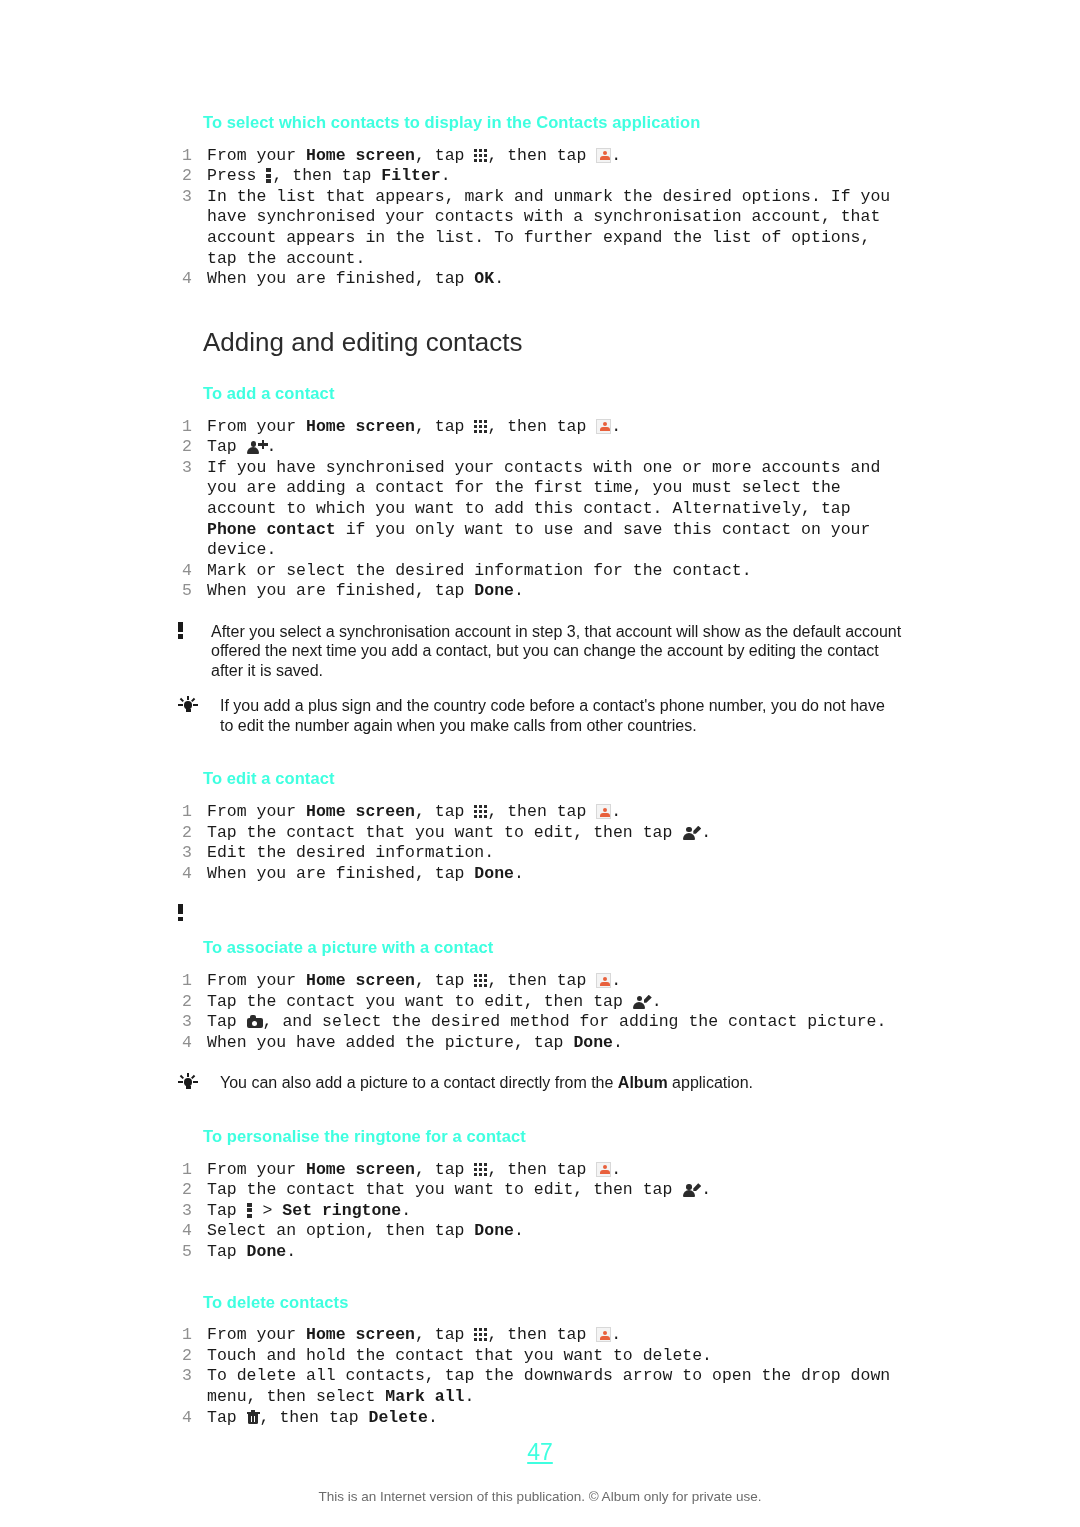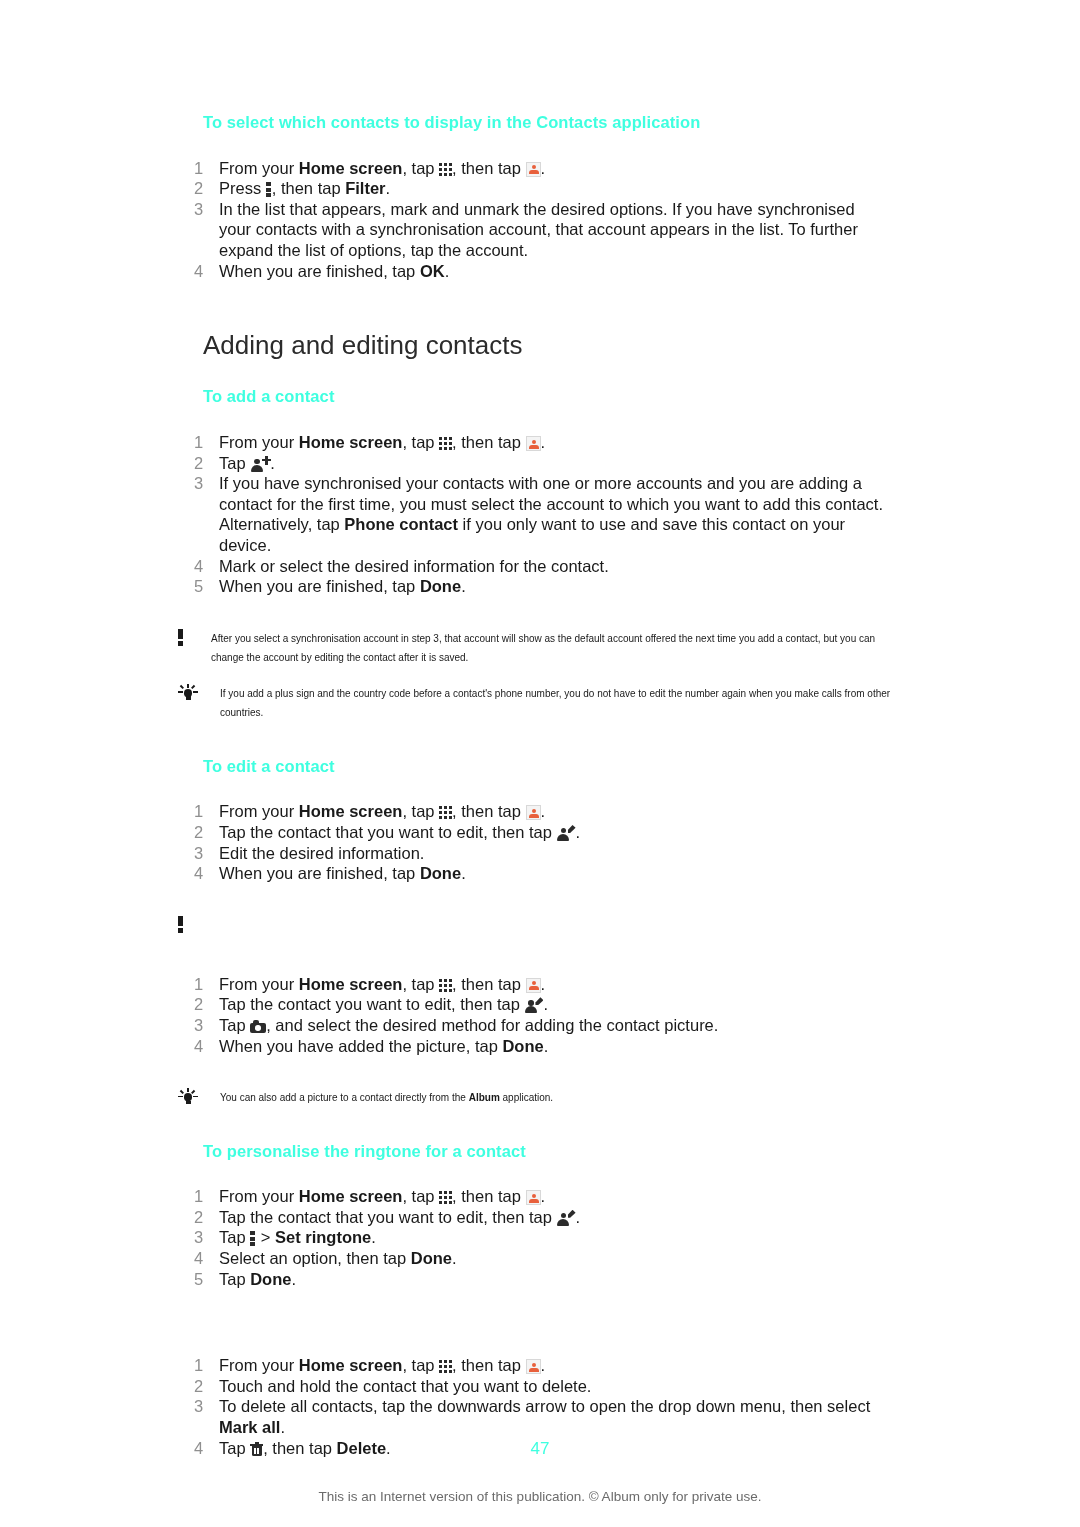--- a/index.html
+++ b/index.html
@@ -43,23 +43,24 @@
     color: #3fffe0;
     margin: 0;
     padding: 0 0 0 25px;
     line-height: 1.25;
     letter-spacing: 0.1px;
   }
 
   
   ol.steps {
     list-style: none;
-    margin: 16px;
+    margin: 4px;
     padding: 0;
     counter-reset: stepnum;
+    font-family: Liberation Mono, monospace;
   }
   ol.steps > li {
     position: relative;
     counter-increment: stepnum;
     padding: 0 0 0 25px;
     margin: 0;
     font-size: 16.5px;
     line-height: 20.6px;
     color: #1a1a1a;
   }
@@ -72,21 +73,21 @@
     text-align: left;
     color: #8f8f8f;
     font-size: 16.5px;
     line-height: 20.6px;
   }
 
   
   .callout {
     position: relative;
     padding-left: 33px;
-    font-size: 10px;
+    font-size: 16px;
     line-height: 19.5px;
     color: #1a1a1a;
   }
   .callout.note { padding-left: 33px; }
   .callout.tip  { padding-left: 42px; }
   .callout .callout-icon {
     position: absolute;
     left: 0;
     top: 0;
     width: 26px;
@@ -299,21 +300,22 @@
   b, strong { font-weight: bold; }
 
   
   .page-number {
     position: absolute;
     left: 0;
     top: 1423px;
     width: 1080px;
     text-align: center;
     color: #3fffe0;
-    font-size: 17px;
+    font-size: 23px;
+    text-decoration: underline;
   }
   .footer-note {
     position: absolute;
     left: 0;
     top: 1473px;
     width: 1080px;
     text-align: center;
     color: #6b6b6b;
     font-size: 13.5px;
   }
@@ -415,20 +417,21 @@
       <span class="callout-icon">
         <span class="icon-note">
             <span class="bar"></span>
             <span class="dot"></span>
           </span>
       </span>
     </div>
 
     <div class="gap-xl"></div>
 
+    <h3 class="proc-title">To associate a picture with a contact</h3>
     <div class="gap-sm"></div>
     <ol class="steps">
       <li>
         <span>From your </span><b>Home screen</b><span>, tap </span><span class="i icon-appgrid"><i style="left:0;top:0"></i><i style="left:5px;top:0"></i><i style="left:10px;top:0"></i><i style="left:0;top:5px"></i><i style="left:5px;top:5px"></i><i style="left:10px;top:5px"></i><i style="left:0;top:10px"></i><i style="left:5px;top:10px"></i><i style="left:10px;top:10px"></i></span><span>, then tap </span><span class="i icon-contacts-app"><span class="head"></span><span class="body"></span></span><span>.</span>
       </li>
       <li>
         <span>Tap the contact you want to edit, then tap </span><span class="i icon-editcontact"><span class="person"><span class="head"></span><span class="body"></span></span><span class="pencil"></span></span><span>.</span>
       </li>
       <li>
         <span>Tap </span><span class="i icon-camera"><span class="bump"></span><span class="body"></span><span class="lens"></span></span><span>, and select the desired method for adding the contact picture.</span>
@@ -472,20 +475,21 @@
       <li>
         <span>Select an option, then tap </span><b>Done</b><span>.</span>
       </li>
       <li>
         <span>Tap </span><b>Done</b><span>.</span>
       </li>
     </ol>
 
     <div class="gap-lg"></div>
 
+    <h3 class="proc-title">To delete contacts</h3>
     <div class="gap-sm"></div>
     <ol class="steps">
       <li>
         <span>From your </span><b>Home screen</b><span>, tap </span><span class="i icon-appgrid"><i style="left:0;top:0"></i><i style="left:5px;top:0"></i><i style="left:10px;top:0"></i><i style="left:0;top:5px"></i><i style="left:5px;top:5px"></i><i style="left:10px;top:5px"></i><i style="left:0;top:10px"></i><i style="left:5px;top:10px"></i><i style="left:10px;top:10px"></i></span><span>, then tap </span><span class="i icon-contacts-app"><span class="head"></span><span class="body"></span></span><span>.</span>
       </li>
       <li>Touch and hold the contact that you want to delete.</li>
       <li>
         <span>To delete all contacts, tap the downwards arrow to open the drop down menu, then select </span><b>Mark all</b><span>.</span>
       </li>
       <li>

